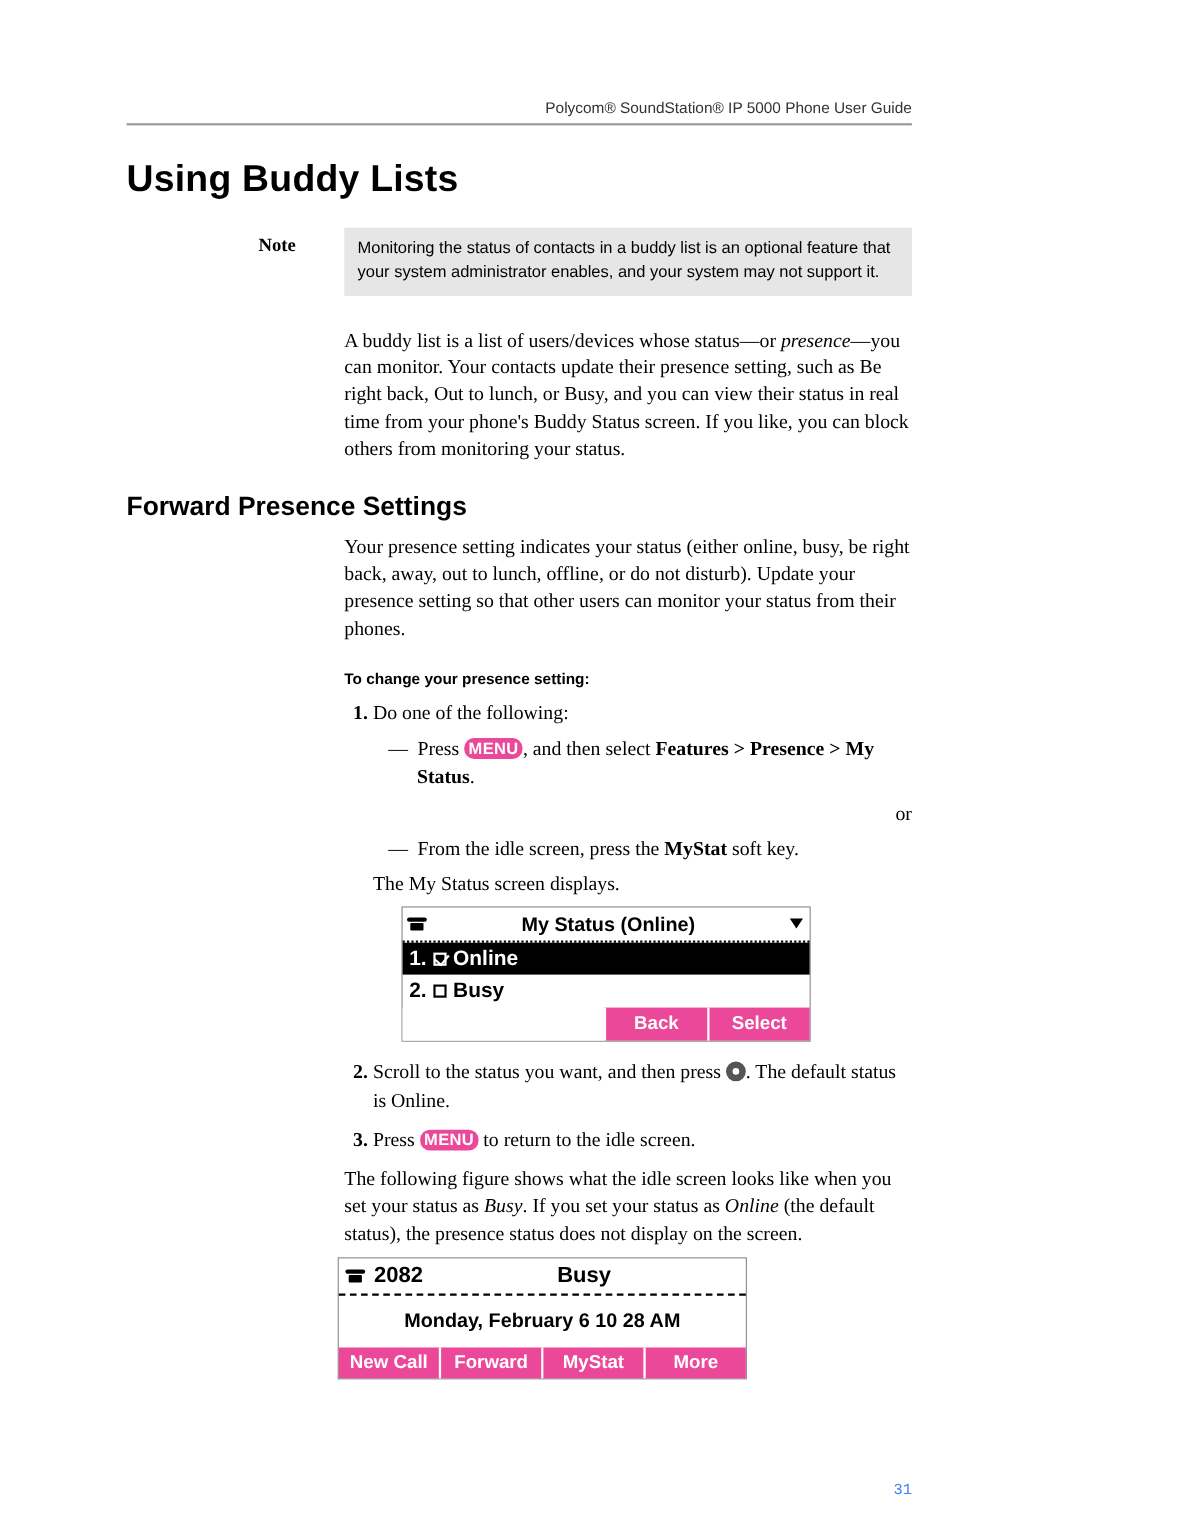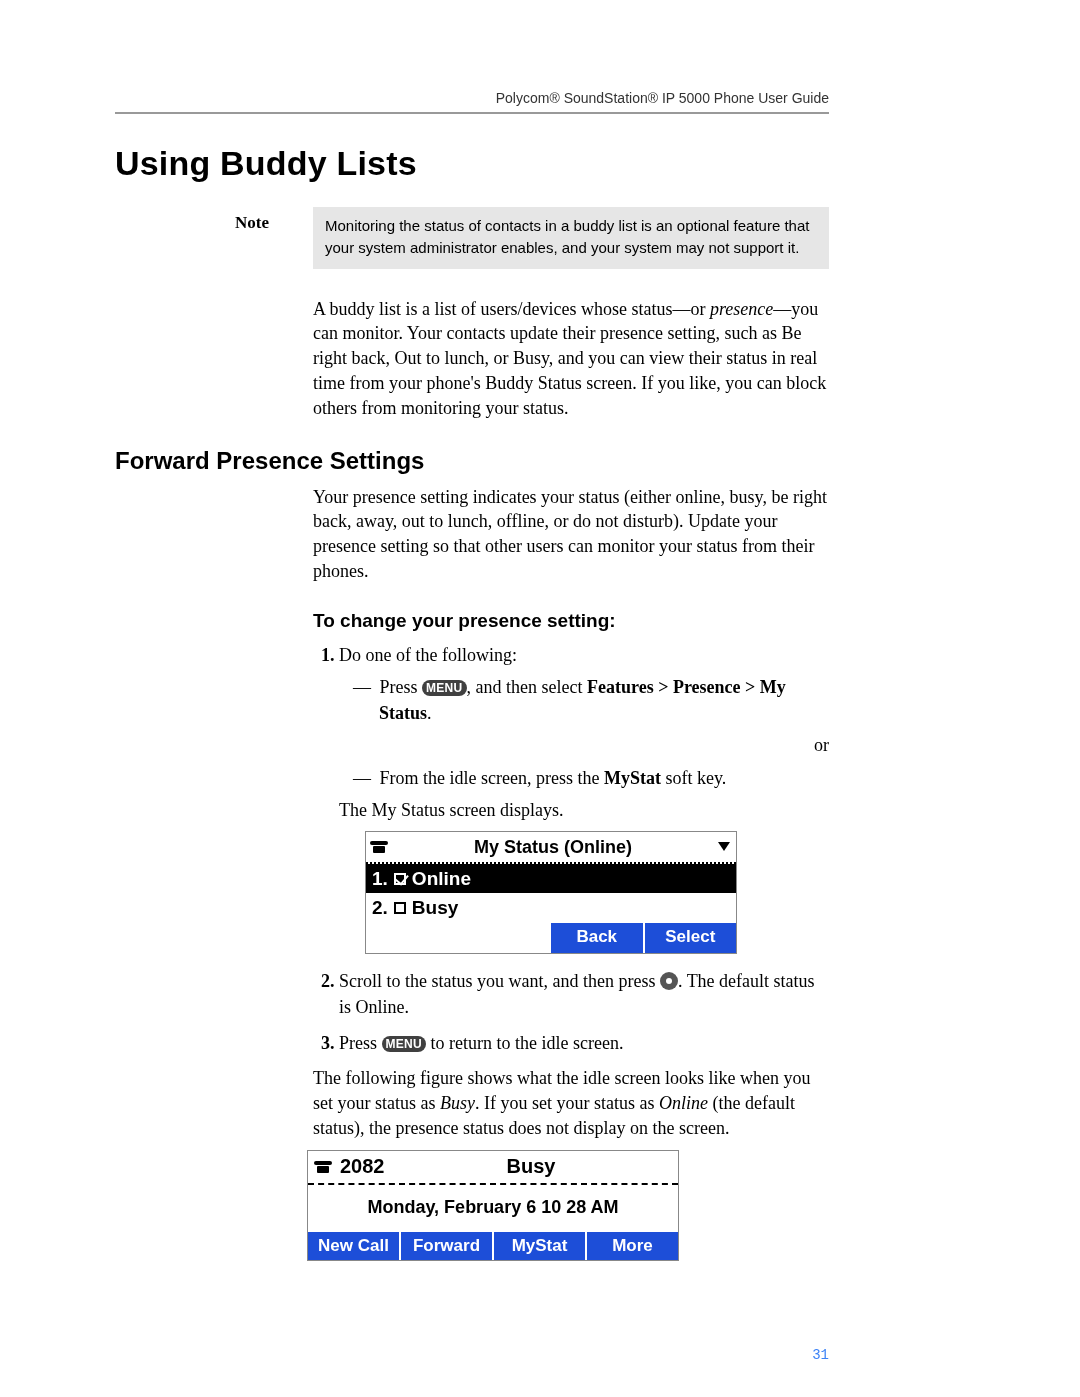--- a/index.html
+++ b/index.html
@@ -66,21 +66,21 @@
   em.presence { }
   h2.subsection {
     font-family: "Futura", "Century Gothic", "Trebuchet MS", Arial, sans-serif;
     font-weight: 600;
     font-size: 24px;
     margin: 26px 0 10px 0;
   }
   .proc-title {
     font-family: "Futura", "Century Gothic", "Trebuchet MS", Arial, sans-serif;
     font-weight: 600;
-    font-size: 19px;
+    font-size: 14px;
     margin: 24px 0 8px 0;
   }
   ol.steps {
     margin: 0;
     padding-left: 26px;
     font-size: 18px;
     line-height: 1.45;
   }
   ol.steps > li { margin-bottom: 10px; }
   ol.steps > li::marker { font-weight: bold; }
@@ -91,24 +91,24 @@
     content: "— ";
     font-weight: normal;
     margin-left: -26px;
     padding-right: 4px;
   }
   .sub-dash, .sub-plain, .or-line { padding-left: 26px; }
   .or-line { margin: 4px 0 4px 14px; text-align: right; }
   .sub-plain { margin: 6px 0 6px -8px; padding-left: 8px; }
   .menu-key {
     display: inline-block;
-    background: #404040;
+    background: #ec4899;
     color: #fff;
     font-family: Arial, sans-serif;
-    font-size: 12px;
+    font-size: 15px;
     font-weight: bold;
     padding: 2px 4px;
     border-radius: 9px;
     line-height: 1;
     vertical-align: 1px;
     letter-spacing: 0.3px;
   }
   .dot-key {
     display: inline-block;
     width: 18px; height: 18px;
@@ -159,21 +159,21 @@
     display: flex;
   }
   .lcd-softkeys .sk {
     flex: 1;
     text-align: center;
     font-family: Arial, sans-serif;
     font-weight: 900;
     font-size: 17px;
     padding: 2px 0 3px 0;
   }
-  .lcd-softkeys .sk.dark { background: #1d4ed8; color: #fff; border-left: 2px solid #fff; }
+  .lcd-softkeys .sk.dark { background: #ec4899; color: #fff; border-left: 2px solid #fff; }
   .lcd-softkeys .sk.dark:first-child { border-left: none; }
   .skblank { background: #fff; }
   .phone-icon {
     display: inline-block; width: 18px; height: 12px; position: relative;
   }
   .phone-icon::before {
     content: ""; position: absolute; left: 0; top: 0; width: 18px; height: 4px; background: #000; border-radius: 2px;
   }
   .phone-icon::after {
     content: ""; position: absolute; left: 3px; top: 5px; width: 12px; height: 7px; background: #000; border-radius: 1px;

